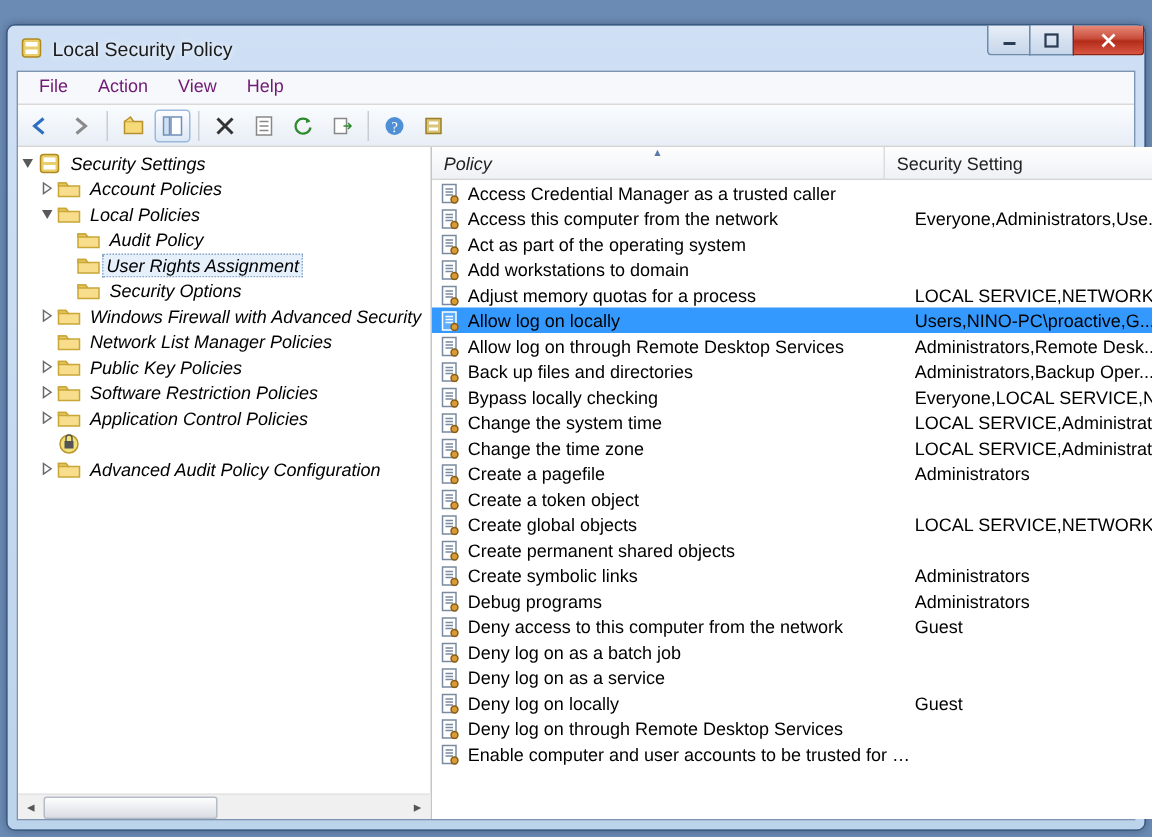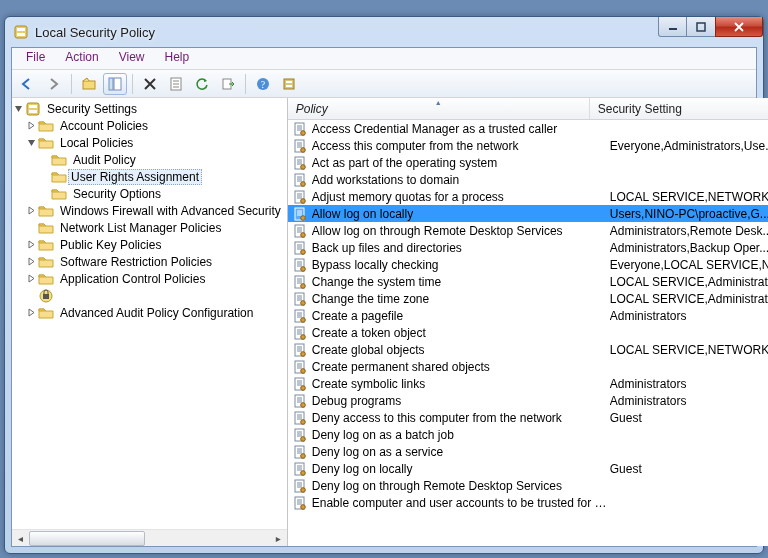--- a/index.html
+++ b/index.html
@@ -82,21 +82,21 @@
 
   .body-split {
     flex:1; display:flex; min-height:0;
   }
   .tree-pane {
     flex: 0 0 246px;
     border-right: 1px solid #c5c5c5;
     display:flex; flex-direction:column; min-height:0;
     background:#fff;
   }
-  .tree-scroll { flex:1; overflow:hidden; padding:2px 0 0 0; }
+  .tree-scroll { flex:1; overflow:hidden; padding:2px 0 0 0;font-style:italic; }
   .tree-row {
     display:flex; align-items:center; height:17px; padding-right:4px;
     white-space:nowrap; overflow:hidden;
   }
   .tree-row .tw {
     width:13px; text-align:center; color:#5a5a5a; font-size:10px;
     display:inline-flex; align-items:center; justify-content:center;
   }
   .tree-row .tw svg{display:block;}
   .tree-row .ticon { width:16px; height:16px; margin-right:4px; display:inline-flex; align-items:center; justify-content:center;}

